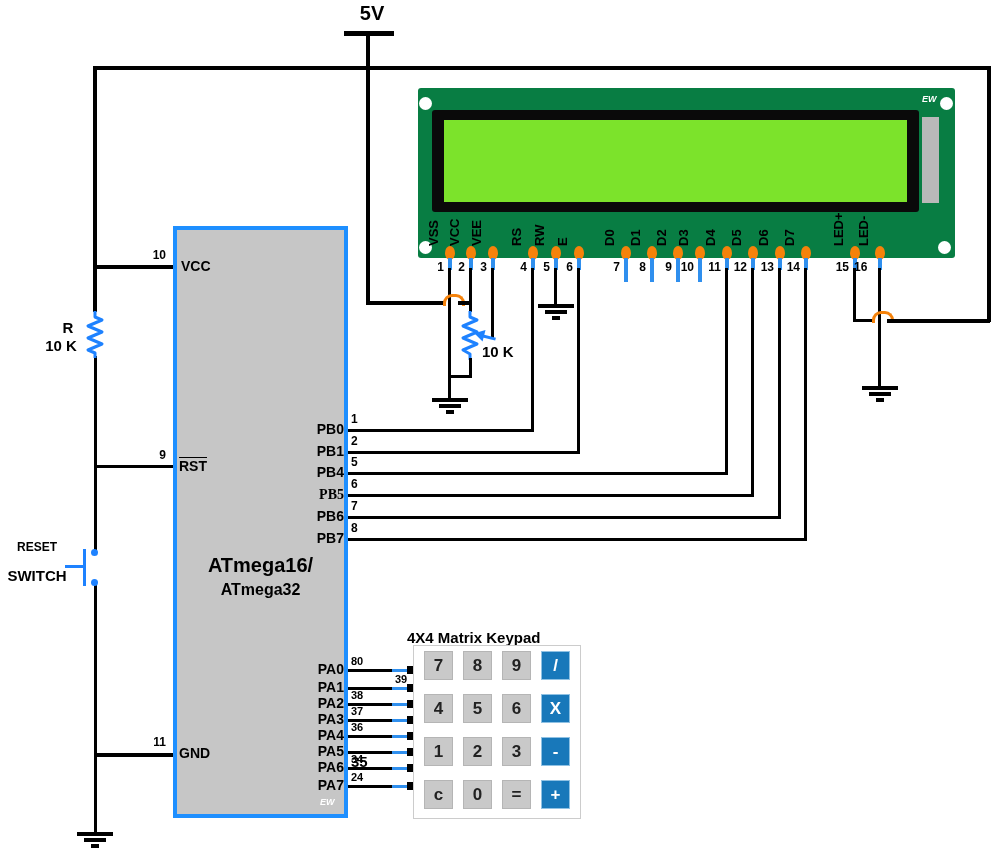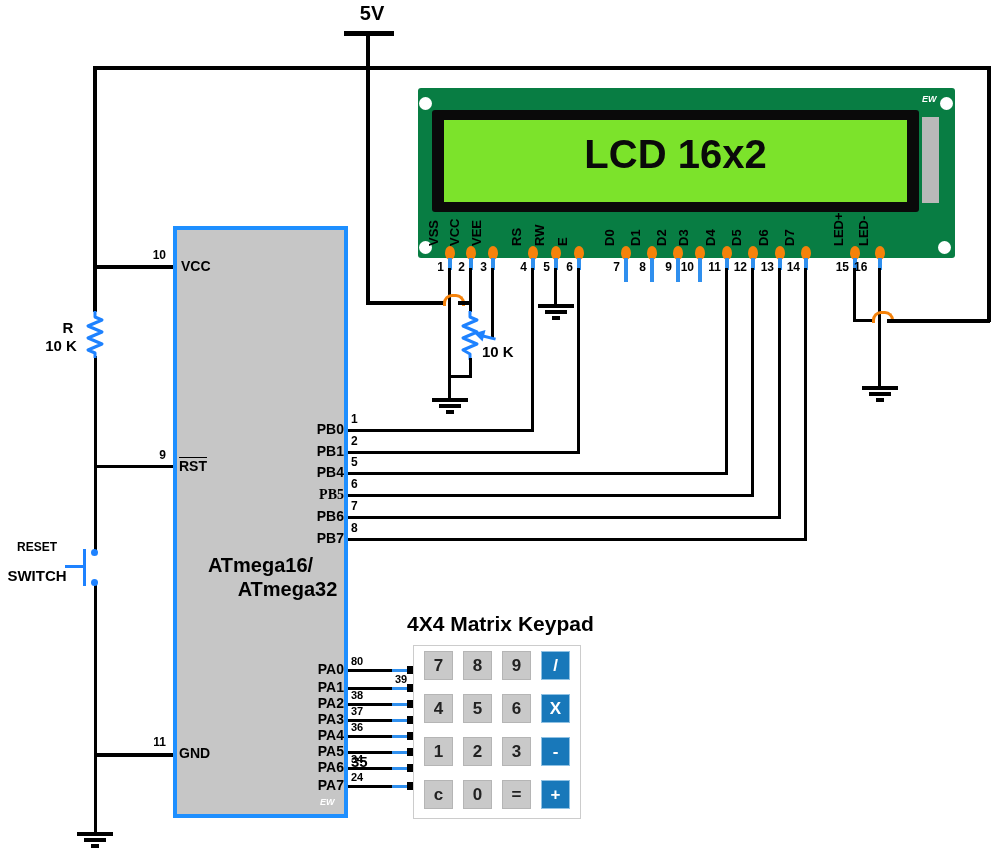--- a/index.html
+++ b/index.html
@@ -89,21 +89,21 @@
 
   <div class="w" style="left:95px;top:265px;width:80px;height:4px;"></div>
   <div class="w" style="left:95px;top:465px;width:80px;height:3px;"></div>
   <div class="w" style="left:95px;top:753px;width:80px;height:4px;"></div>
   <div class="num" style="left:132px;top:249px;width:34px;text-align:right;">10</div>
   <div class="num" style="left:132px;top:449px;width:34px;text-align:right;">9</div>
   <div class="num" style="left:132px;top:736px;width:34px;text-align:right;">11</div>
 
   <div class="chip"></div>
   <div class="plabel" style="left:173px;top:558px;width:175px;text-align:center;font-size:20px;">ATmega16/</div>
-  <div class="plabel" style="left:173px;top:582px;width:175px;text-align:center;font-size:20px;padding-left:27px;">ATmega32</div>
+  <div class="plabel" style="left:173px;top:582px;width:175px;text-align:center;font-size:16px;">ATmega32</div>
   <div class="brand" style="left:320px;top:797px;">EW</div>
   <div class="plabel" style="left:181px;top:259px;">VCC</div>
   <div class="plabel overline" style="left:179px;top:459px;">RST</div>
   <div class="plabel" style="left:179px;top:746px;">GND</div>
 
   <div class="plabel" style="left:302px;top:422px;width:42px;text-align:right;">PB0</div>
   <div class="plabel" style="left:302px;top:444px;width:42px;text-align:right;">PB1</div>
   <div class="plabel" style="left:302px;top:465px;width:42px;text-align:right;">PB4</div>
   <div class="plabel" style="left:302px;top:487px;width:42px;text-align:right;font-family:Liberation Serif, serif;">PB5</div>
   <div class="plabel" style="left:302px;top:509px;width:42px;text-align:right;">PB6</div>
@@ -168,21 +168,20 @@
 
   <div class="lcdboard"></div>
   <div class="hole" style="left:419px;top:97px;"></div>
   <div class="hole" style="left:940px;top:97px;"></div>
   <div class="hole" style="left:419px;top:241px;"></div>
   <div class="hole" style="left:938px;top:241px;"></div>
   <div class="brand" style="left:922px;top:94px;">EW</div>
   <div class="bezel"></div>
   <div class="screen"></div>
   <div class="graystrip"></div>
-  <div class="lcdtitle">LCD 16x2</div>
 
   <div class="pad" style="left:445px;top:246px;"></div>
   <div class="pad" style="left:466px;top:246px;"></div>
   <div class="pad" style="left:488px;top:246px;"></div>
   <div class="pad" style="left:528px;top:246px;"></div>
   <div class="pad" style="left:551px;top:246px;"></div>
   <div class="pad" style="left:574px;top:246px;"></div>
   <div class="pad" style="left:621px;top:246px;"></div>
   <div class="pad" style="left:647px;top:246px;"></div>
   <div class="pad" style="left:673px;top:246px;"></div>
@@ -270,21 +269,21 @@
     <path d="M10,1 V7 L17,10 L3,16 L17,22 L3,28 L17,34 L3,40 L10,44 V50" fill="none" style="stroke:var(--component-blue,#1e82ff);" stroke-width="3" stroke-linejoin="round"></path>
   </svg>
   <div style="position:absolute;left:474px;top:329px;width:22px;height:14px;transform:rotate(14deg);">
     <div style="position:absolute;left:0;top:1px;width:0;height:0;border-top:6px solid transparent;border-bottom:6px solid transparent;border-right:10px solid var(--component-blue,#1e82ff);"></div>
     <div style="position:absolute;left:8px;top:6px;width:14px;height:3px;background:var(--component-blue,#1e82ff);"></div>
   </div>
   <div class="plabel" style="left:482px;top:344px;font-size:15px;">10 K</div>
   <div class="w" style="left:469px;top:358px;width:3px;height:20px;"></div>
   <div class="w" style="left:450px;top:375px;width:21px;height:3px;"></div>
 
-  <div class="plabel" style="left:407px;top:616px;width:180px;font-size:21px;">4X4 Matrix Keypad</div>
+  <div class="plabel" style="left:407px;top:630px;width:180px;font-size:15px;">4X4 Matrix Keypad</div>
   <div style="position:absolute;left:413px;top:645px;width:168px;height:174px;background:#fff;border:1px solid #cccccc;box-sizing:border-box;"></div>
   <div class="key" style="left:424px;top:651px;">7</div>
   <div class="key" style="left:463px;top:651px;">8</div>
   <div class="key" style="left:502px;top:651px;">9</div>
   <div class="key op" style="left:541px;top:651px;">/</div>
   <div class="key" style="left:424px;top:694px;">4</div>
   <div class="key" style="left:463px;top:694px;">5</div>
   <div class="key" style="left:502px;top:694px;">6</div>
   <div class="key op" style="left:541px;top:694px;">X</div>
   <div class="key" style="left:424px;top:737px;">1</div>

